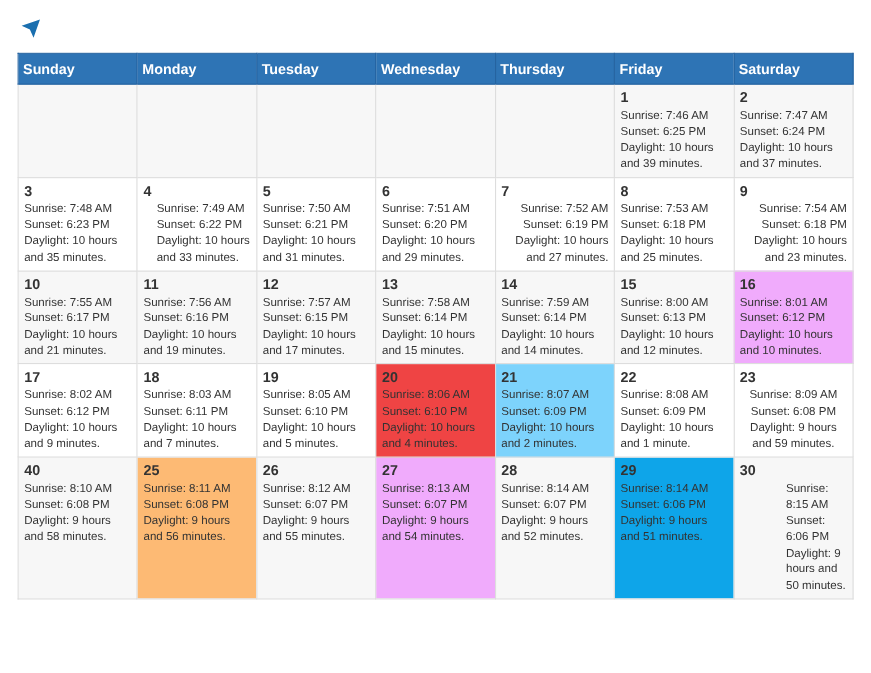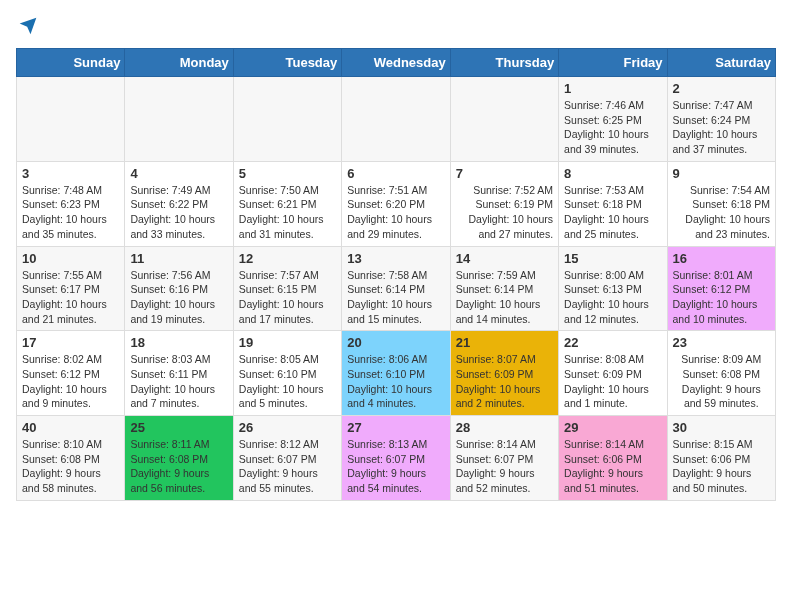--- a/index.html
+++ b/index.html
@@ -51,21 +51,21 @@
       width: 100%;
       border-collapse: collapse;
       border: 1px solid #ccc;
     }
     .calendar th {
       background-color: #2e74b5;
       color: white;
       padding: 6px 4px;
       font-size: 13px;
       font-weight: bold;
-      text-align: right;
+      text-align: left;
       border: 1px solid #2563a0;
     }
     .calendar td {
       vertical-align: top;
       padding: 4px 5px;
       border: 1px solid #ddd;
       width: 14.28%;
       font-size: 11px;
       color: #333;
       min-height: 80px;
@@ -143,21 +143,21 @@
       </tr>
       <tr>
         <td style="background-color: rgb(255, 255, 255);">
           <span class="day-number">3</span>
           <div class="day-info" style="white-space: pre-line;">Sunrise: 7:48 AM
 Sunset: 6:23 PM
 Daylight: 10 hours and 35 minutes.</div>
         </td>
         <td style="background-color: rgb(255, 255, 255);">
           <span class="day-number">4</span>
-          <div class="day-info" style="white-space: pre-line;">Sunrise: 7:49 AM
+          <div class="day-info" style="white-space: pre-line; margin-left: 12px;">Sunrise: 7:49 AM
 Sunset: 6:22 PM
 Daylight: 10 hours and 33 minutes.</div>
         </td>
         <td style="background-color: rgb(255, 255, 255);">
           <span class="day-number">5</span>
           <div class="day-info" style="white-space: pre-line;">Sunrise: 7:50 AM
 Sunset: 6:21 PM
 Daylight: 10 hours and 31 minutes.</div>
         </td>
         <td style="background-color: rgb(255, 255, 255);">
@@ -241,27 +241,27 @@
           <div class="day-info" style="white-space: pre-line;">Sunrise: 8:03 AM
 Sunset: 6:11 PM
 Daylight: 10 hours and 7 minutes.</div>
         </td>
         <td style="background-color: rgb(255, 255, 255);">
           <span class="day-number">19</span>
           <div class="day-info" style="white-space: pre-line;">Sunrise: 8:05 AM
 Sunset: 6:10 PM
 Daylight: 10 hours and 5 minutes.</div>
         </td>
-        <td style="background-color: #7dd3fc;">
+        <td style="background-color: #ef4444;">
           <span class="day-number">20</span>
           <div class="day-info" style="white-space: pre-line;">Sunrise: 8:06 AM
 Sunset: 6:10 PM
 Daylight: 10 hours and 4 minutes.</div>
         </td>
-        <td style="background-color: #eab308;">
+        <td style="background-color: #7dd3fc;">
           <span class="day-number">21</span>
           <div class="day-info" style="white-space: pre-line;">Sunrise: 8:07 AM
 Sunset: 6:09 PM
 Daylight: 10 hours and 2 minutes.</div>
         </td>
         <td style="background-color: rgb(255, 255, 255);">
           <span class="day-number">22</span>
           <div class="day-info" style="white-space: pre-line;">Sunrise: 8:08 AM
 Sunset: 6:09 PM
 Daylight: 10 hours and 1 minute.</div>
@@ -273,21 +273,21 @@
 Daylight: 9 hours and 59 minutes.</div>
         </td>
       </tr>
       <tr>
         <td style="background-color: rgb(247, 247, 247);">
           <span class="day-number">40</span>
           <div class="day-info" style="white-space: pre-line;">Sunrise: 8:10 AM
 Sunset: 6:08 PM
 Daylight: 9 hours and 58 minutes.</div>
         </td>
-        <td style="background-color: #22c55e;">
+        <td style="background-color: #fdba74;">
           <span class="day-number">25</span>
           <div class="day-info" style="white-space: pre-line;">Sunrise: 8:11 AM
 Sunset: 6:08 PM
 Daylight: 9 hours and 56 minutes.</div>
         </td>
         <td style="background-color: rgb(247, 247, 247);">
           <span class="day-number">26</span>
           <div class="day-info" style="white-space: pre-line;">Sunrise: 8:12 AM
 Sunset: 6:07 PM
 Daylight: 9 hours and 55 minutes.</div>
@@ -297,27 +297,27 @@
           <div class="day-info" style="white-space: pre-line;">Sunrise: 8:13 AM
 Sunset: 6:07 PM
 Daylight: 9 hours and 54 minutes.</div>
         </td>
         <td style="background-color: rgb(247, 247, 247);">
           <span class="day-number">28</span>
           <div class="day-info" style="white-space: pre-line;">Sunrise: 8:14 AM
 Sunset: 6:07 PM
 Daylight: 9 hours and 52 minutes.</div>
         </td>
-        <td style="background-color: #f9a8d4; margin-left: 30px;">
+        <td style="background-color: #0ea5e9; margin-left: 30px;">
           <span class="day-number">29</span>
           <div class="day-info" style="white-space: pre-line;">Sunrise: 8:14 AM
 Sunset: 6:06 PM
 Daylight: 9 hours and 51 minutes.</div>
         </td>
         <td style="background-color: rgb(247, 247, 247);">
           <span class="day-number">30</span>
-          <div class="day-info" style="white-space: pre-line;">Sunrise: 8:15 AM
+          <div class="day-info" style="white-space: pre-line; margin-left: 42px;">Sunrise: 8:15 AM
 Sunset: 6:06 PM
 Daylight: 9 hours and 50 minutes.</div>
         </td>
       </tr>
     </tbody>
 </table>
 
 </body></html>

